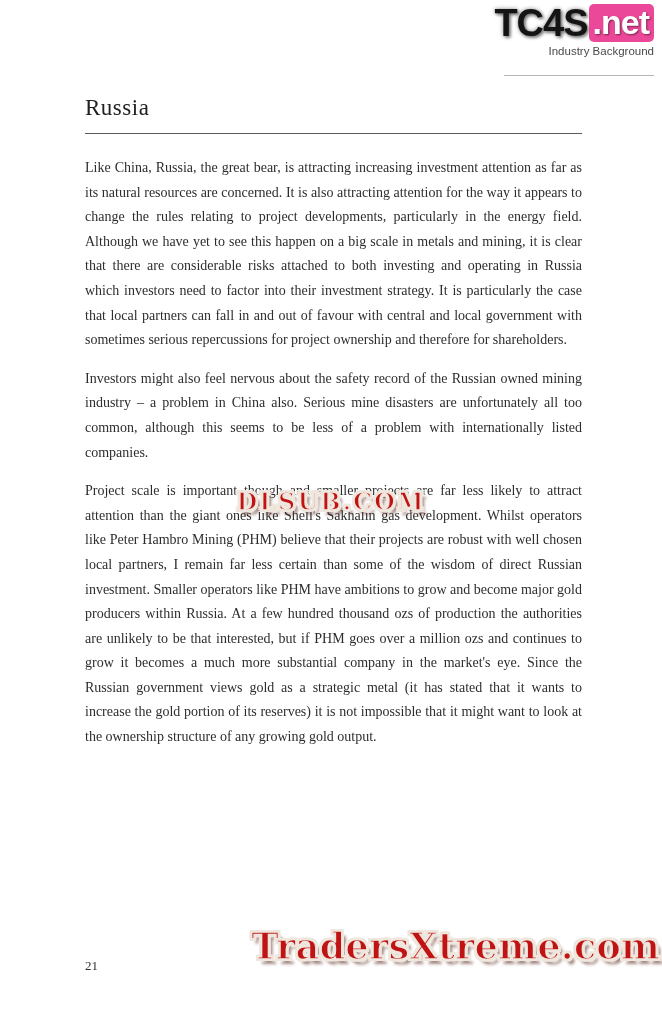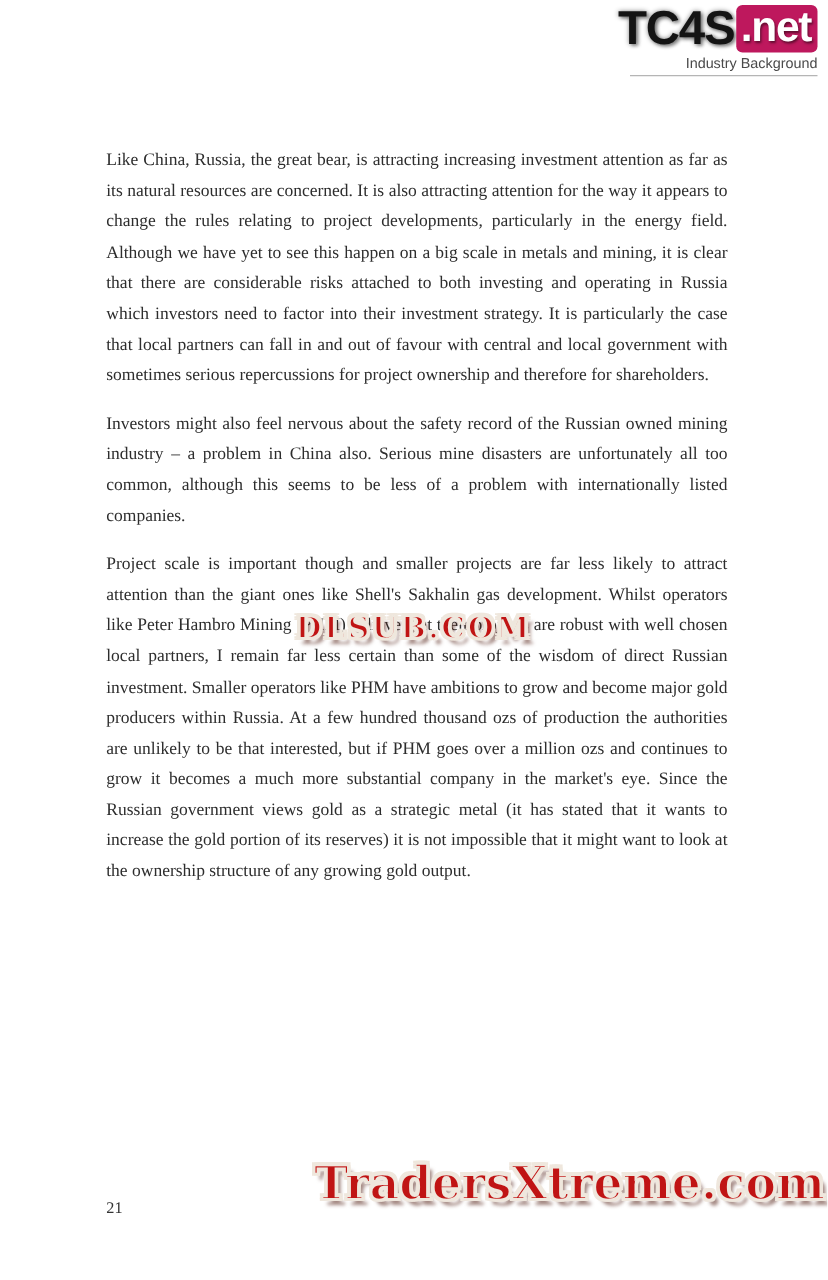--- a/index.html
+++ b/index.html
@@ -29,34 +29,34 @@
     font-family: "Liberation Sans", sans-serif;
     font-weight: 900;
     font-size: 38px;
     line-height: 42px;
     letter-spacing: -1px;
     color: #141414;
     text-shadow: 0 0 4px rgba(0,0,0,0.45), 2px 2px 3px rgba(0,0,0,0.4);
   }
   .logo .net-badge {
     display: inline-block;
-    background: #be185d;
+    background: #ec4899;
     color: #ffffff;
     border-radius: 5px;
     padding: 0 5px 2px 4px;
     margin-left: 1px;
     font-size: 34px;
     line-height: 36px;
     text-shadow: 1px 1px 2px rgba(0,0,0,0.5);
     vertical-align: 2px;
     text-align: center;
   }
   .header-subtitle {
     margin-top: 1px;
-    padding-bottom: 3px;
+    padding-bottom: 18px;
     width: 150px;
     margin-left: auto;
     font-family: "Liberation Sans", sans-serif;
     font-size: 11.5px;
     color: #4a4a4a;
     border-bottom: 1px solid #b5b5b5;
     text-align: right;
   }
 
   
@@ -139,20 +139,21 @@
 <div class="page">
 
   <div class="header">
     <div class="logo">
       <span>TC4S</span><span class="net-badge">.net</span>
     </div>
     <div class="header-subtitle">Industry Background</div>
   </div>
 
   <div class="content">
+    <h1 class="page-title">Russia</h1>
 
     <p class="body-para first-para">Like China, Russia, the great bear, is attracting increasing investment attention as far as its natural resources are concerned. It is also attracting attention for the way it appears to change the rules relating to project developments, particularly in the energy field. Although we have yet to see this happen on a big scale in metals and mining, it is clear that there are considerable risks attached to both investing and operating in Russia which investors need to factor into their investment strategy. It is particularly the case that local partners can fall in and out of favour with central and local government with sometimes serious repercussions for project ownership and therefore for shareholders.</p>
 
     <p class="body-para">Investors might also feel nervous about the safety record of the Russian owned mining industry – a problem in China also. Serious mine disasters are unfortunately all too common, although this seems to be less of a problem with internationally listed companies.</p>
 
 
     <p class="body-para">Project scale is important though and smaller projects are far less likely to attract attention than the giant ones like Shell's Sakhalin gas development. Whilst operators like Peter Hambro Mining (PHM) believe that their projects are robust with well chosen local partners, I remain far less certain than some of the wisdom of direct Russian investment. Smaller operators like PHM have ambitions to grow and become major gold producers within Russia. At a few hundred thousand ozs of production the authorities are unlikely to be that interested, but if PHM goes over a million ozs and continues to grow it becomes a much more substantial company in the market's eye. Since the Russian government views gold as a strategic metal (it has stated that it wants to increase the gold portion of its reserves) it is not impossible that it might want to look at the ownership structure of any growing gold output.</p>
   </div>
 
   <div class="watermark watermark-center">DLSUB.COM</div>

